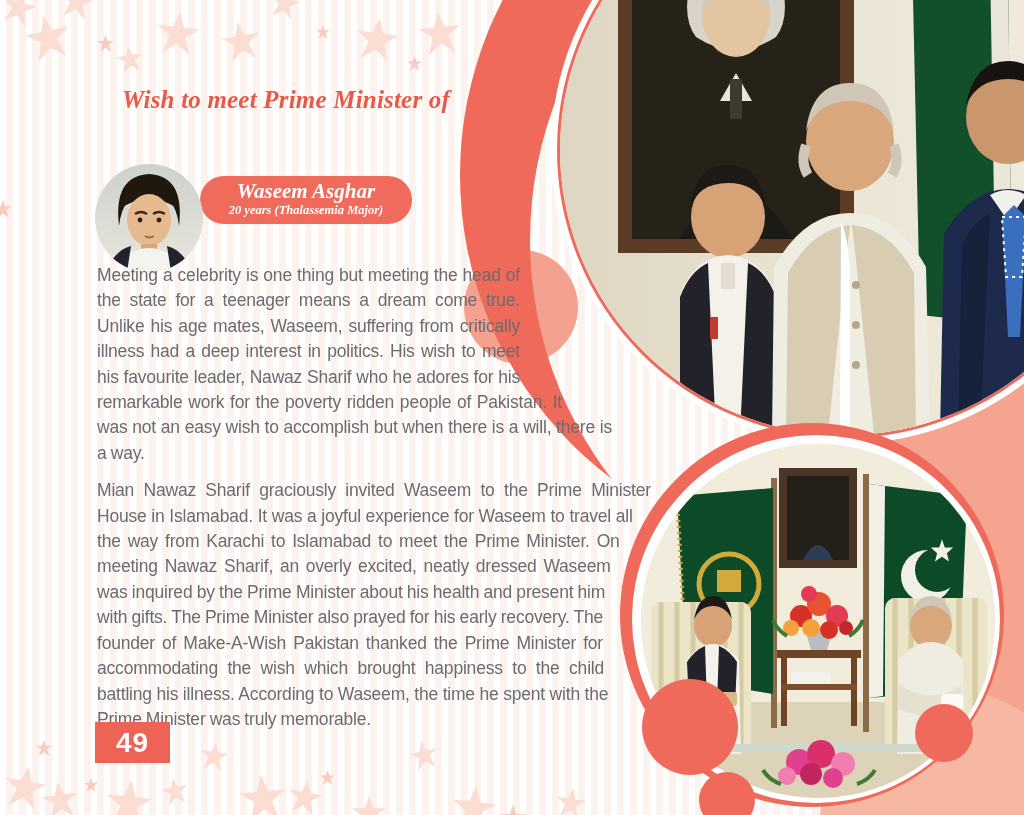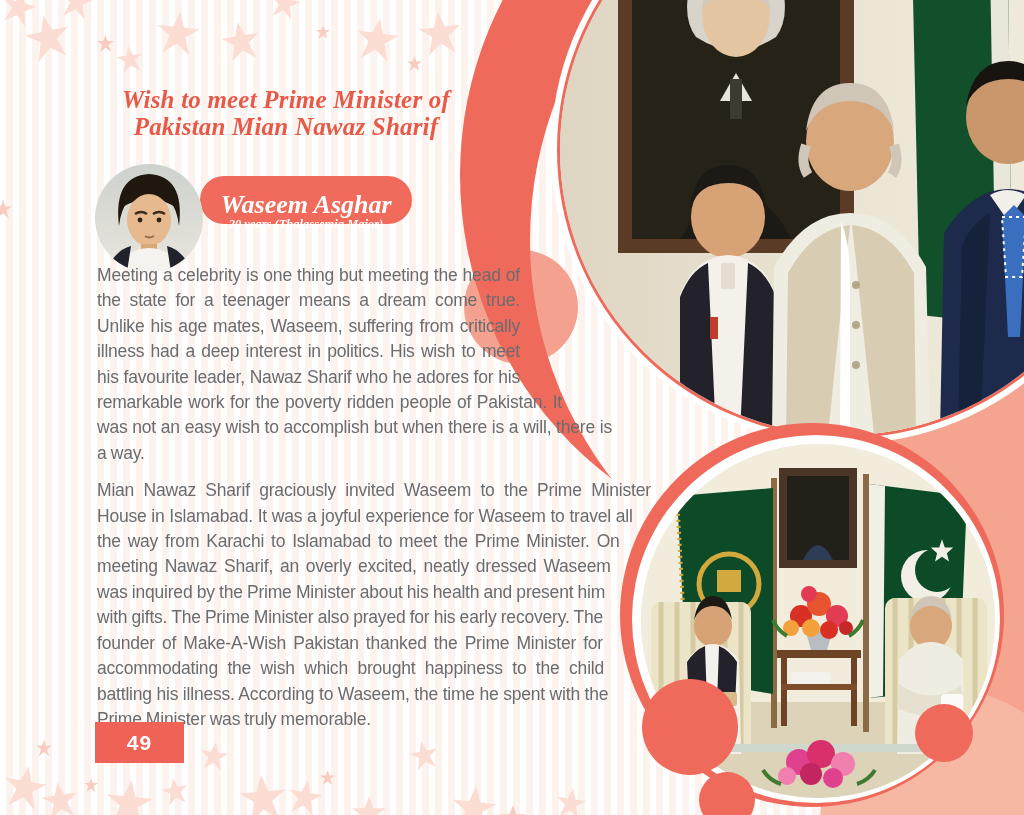--- a/index.html
+++ b/index.html
@@ -24,32 +24,32 @@
   .photo-bottom{left:641px;top:444px;width:354px;height:354px;overflow:hidden;background:#efead9;}
   .bub{background:#ef6a5a;}
   
   .title{position:absolute;left:100px;top:86px;width:372px;text-align:center;
     font-family:"Liberation Serif",serif;font-style:italic;font-weight:bold;
     font-size:25px;line-height:27px;color:#e85947;letter-spacing:.2px;}
   
   .pill{position:absolute;left:200px;top:176px;width:212px;height:48px;background:#f06b5b;
     border-radius:26px;text-align:center;color:#fff;font-family:"Liberation Serif",serif;
     font-style:italic;font-weight:bold;}
-  .pill .nm{font-size:26px;line-height:24px;margin-top:17px;}
+  .pill .nm{font-size:21px;line-height:24px;margin-top:3px;}
   .pill .dt{font-size:12.5px;line-height:14px;}
   .kid-photo{position:absolute;left:95px;top:164px;width:108px;height:108px;border-radius:50%;overflow:hidden;}
   
   .copy{position:absolute;left:97px;top:251px;width:555px;color:#6b6c6f;
     font-size:17.5px;line-height:25.4px;text-align:justify;letter-spacing:-0.2px;word-spacing:-0.5px;}
   .copy p{margin:12px 0 8px 0;}
   .sp1{float:right;width:240px;height:175px;
     shape-outside:polygon(108px 0px,240px 0px,240px 175px,200px 175px,200px 150px,150px 150px,150px 125px,108px 125px);}
   .sp2{float:right;width:60px;height:280px;shape-outside:circle(205px at 216px 157px);}
-  .badge{position:absolute;left:95px;top:722px;width:89px;height:41px;background:#ee6355;color:#fff;
-    display:flex;align-items:center;justify-content:center;font-weight:bold;font-size:21px;letter-spacing:1px;}
+  .badge{position:absolute;left:95px;top:722px;width:75px;height:41px;background:#ee6355;color:#fff;
+    display:flex;align-items:center;justify-content:center;font-weight:bold;font-size:28px;letter-spacing:1px;}
 </style>
 </head>
 <body>
 
 <div class="page">
 
   <span class="star" style="left:2px;top:-10px;width:34px;height:34px;transform:rotate(15deg)"></span>
   <span class="star" style="left:26px;top:15px;width:44px;height:44px;transform:rotate(-12deg)"></span>
   <span class="star" style="left:60px;top:-16px;width:34px;height:34px;transform:rotate(10deg)"></span>
   <span class="star dk" style="left:97px;top:35px;width:17px;height:17px"></span>
@@ -232,21 +232,20 @@
       </g>
     </svg>
   </div>
 
   <div class="circ bub" style="left:642px;top:679px;width:96px;height:96px"></div>
   <div class="circ bub" style="left:699px;top:772px;width:56px;height:56px"></div>
   <div class="circ bub" style="left:915px;top:704px;width:58px;height:58px"></div>
 
   <div class="title">
     <div>Wish to meet Prime Minister of</div>
-    <div>Pakistan Mian Nawaz Sharif</div>
   </div>
 
   <div class="pill">
     <div class="nm">Waseem Asghar</div>
     <div class="dt">20 years (Thalassemia Major)</div>
   </div>
   <div class="kid-photo" aria-label="Portrait of Waseem Asghar">
     <svg width="108" height="108" viewBox="0 0 108 108">
       <defs>
         <linearGradient id="pbg" x1="0" y1="0" x2="0" y2="1">

